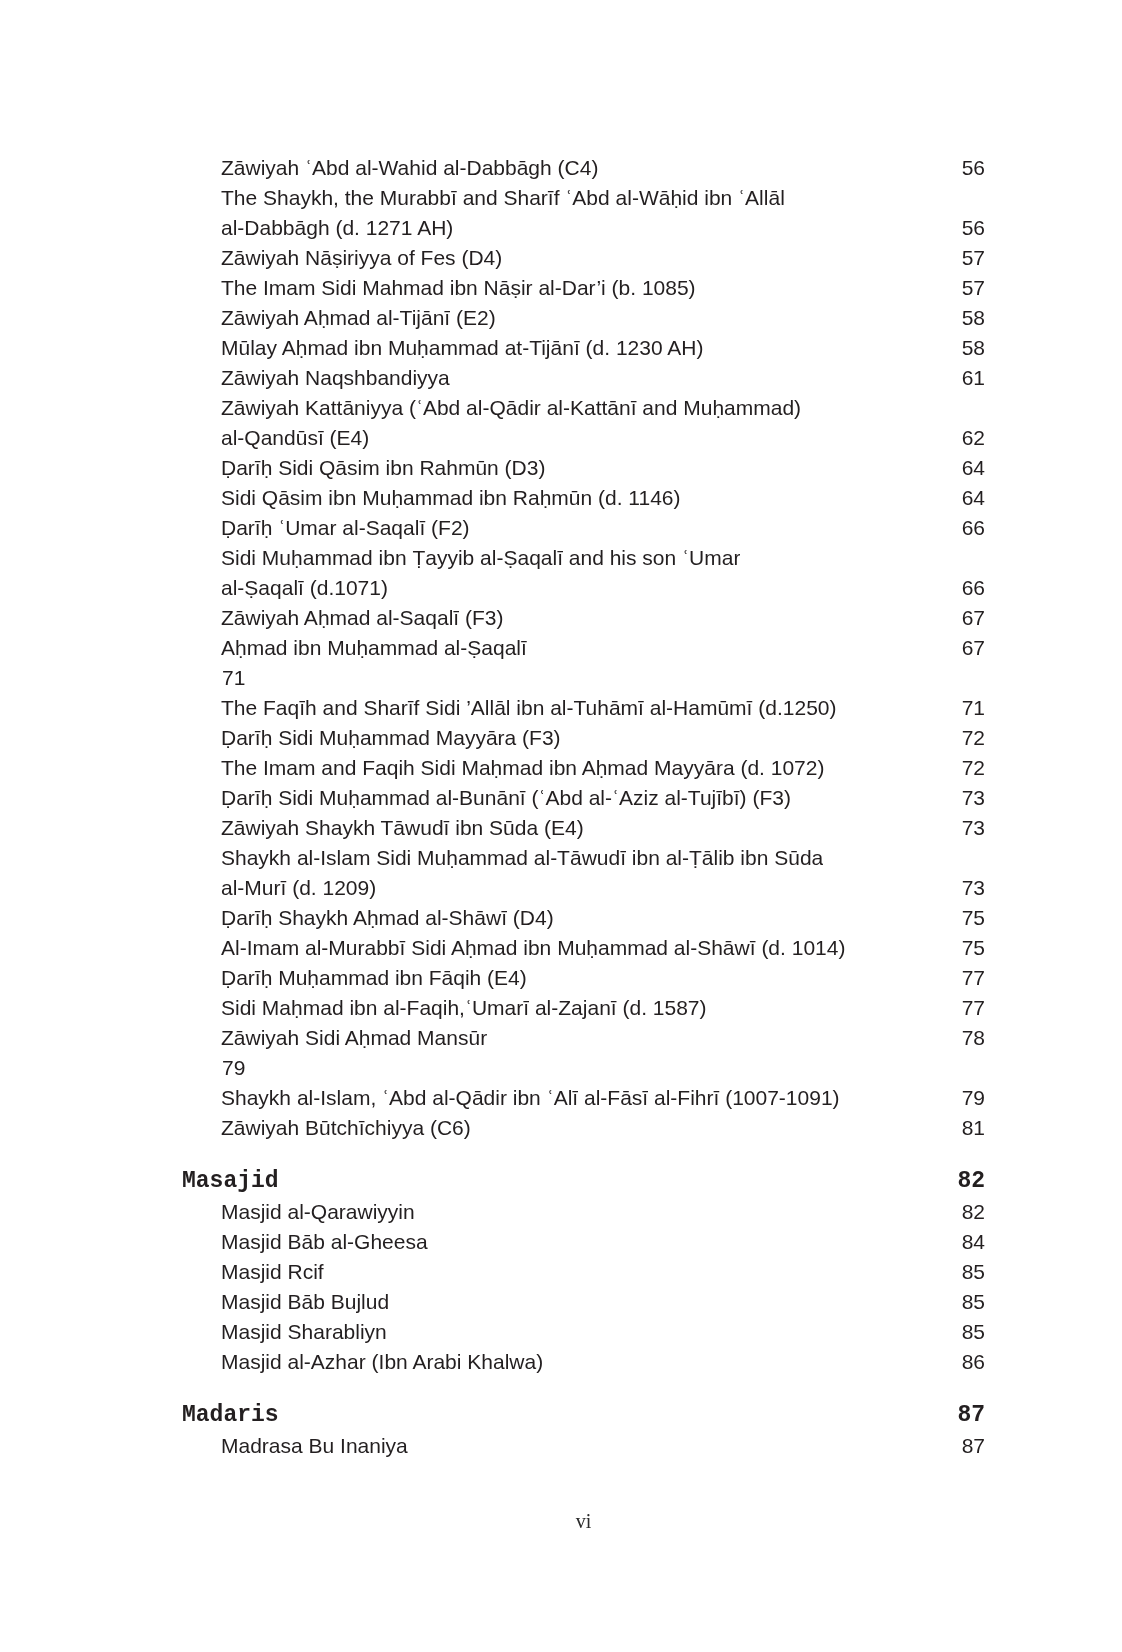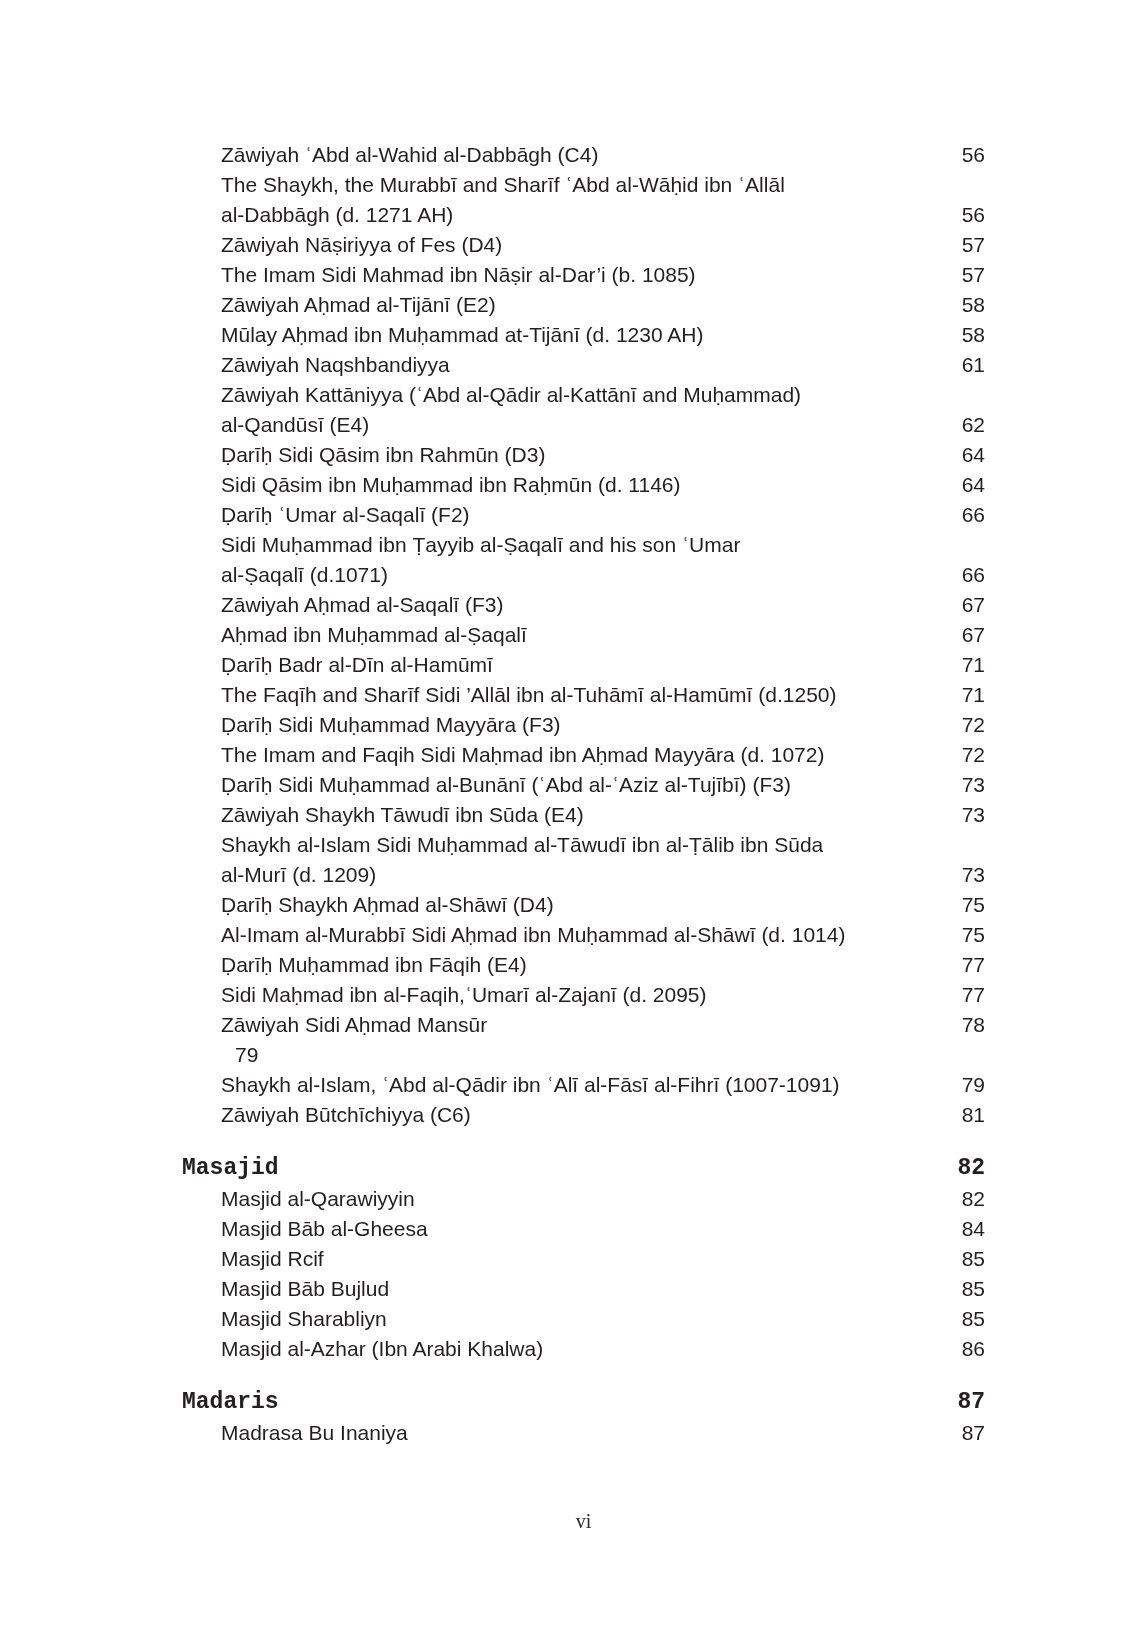--- a/index.html
+++ b/index.html
@@ -16,21 +16,21 @@
     overflow: hidden;
   }
   .page {
     position: absolute;
     inset: 0;
     background: #ffffff;
   }
   .toc {
     position: absolute;
     left: 182px;
-    top: 140px;
+    top: 153px;
     width: 803px; 
   }
   .row {
     display: flex;
     justify-content: space-between;
     align-items: baseline;
     line-height: 30px;
     font-size: 21px;
     white-space: nowrap;
   }
@@ -43,21 +43,21 @@
     line-height: 32px;
     margin-top: 22px;
     font-family: Liberation Mono, monospace;
   }
   .row .title {
     flex: 0 1 auto;
     overflow: hidden;
   }
   .row .num {
     flex: 0 0 auto;
-    margin-left: 14px;
+    margin-left: 1px;
     text-align: right;
   }
   .folio {
     position: absolute;
     left: 182px;
     width: 803px;
     top: 1506px;
     text-align: center;
     font-size: 20px;
     line-height: 30px;
@@ -149,21 +149,20 @@
     <span class="title">Zāwiyah Aḥmad al-Saqalī (F3)</span>
     <span class="num">67</span>
   </div>
 
   <div class="row entry">
     <span class="title">Aḥmad ibn Muḥammad al-Ṣaqalī</span>
     <span class="num">67</span>
   </div>
 
   <div class="row entry">
-    <span class="title">Ḍarīḥ Badr al-Dīn al-Hamūmī</span>
     <span class="num">71</span>
   </div>
 
   <div class="row entry">
     <span class="title">The Faqīh and Sharīf Sidi ’Allāl ibn al-Tuhāmī al-Hamūmī (d.1250)</span>
     <span class="num">71</span>
   </div>
 
   <div class="row entry">
     <span class="title">Ḍarīḥ Sidi Muḥammad Mayyāra (F3)</span>
@@ -204,21 +203,21 @@
     <span class="title">Al-Imam al-Murabbī Sidi Aḥmad ibn Muḥammad al-Shāwī (d. 1014)</span>
     <span class="num">75</span>
   </div>
 
   <div class="row entry">
     <span class="title">Ḍarīḥ Muḥammad ibn Fāqih (E4)</span>
     <span class="num">77</span>
   </div>
 
   <div class="row entry">
-    <span class="title">Sidi Maḥmad ibn al-Faqih,ʿUmarī al-Zajanī (d. 2095)</span>
+    <span class="title">Sidi Maḥmad ibn al-Faqih,ʿUmarī al-Zajanī (d. 1587)</span>
     <span class="num">77</span>
   </div>
 
   <div class="row entry">
     <span class="title">Zāwiyah Sidi Aḥmad Mansūr</span>
     <span class="num">78</span>
   </div>
 
   <div class="row entry">
     <span class="num">79</span>

